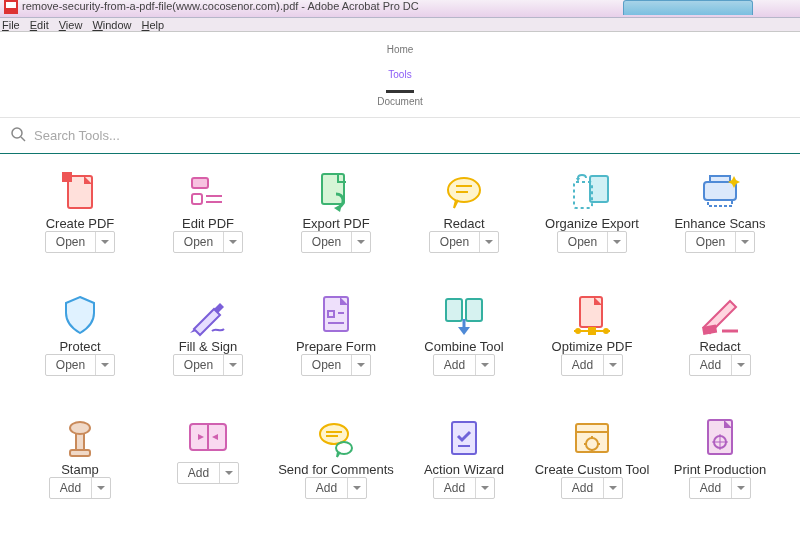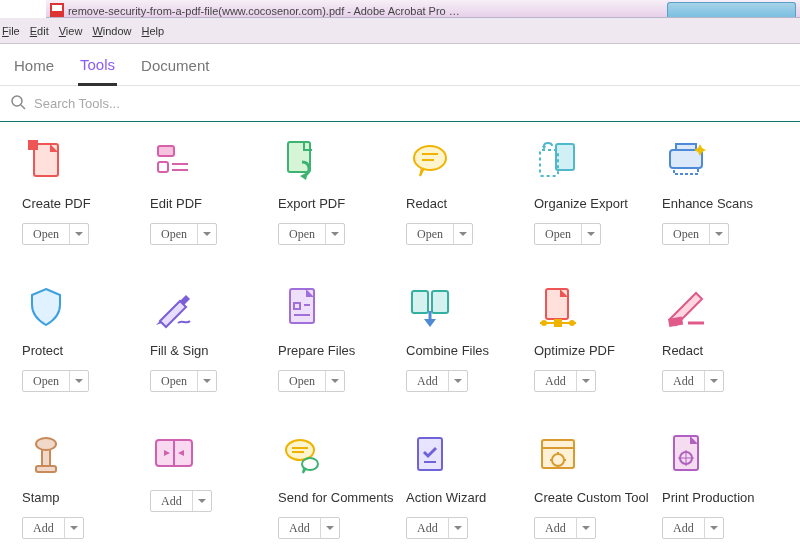--- a/index.html
+++ b/index.html
@@ -11,26 +11,25 @@
     background: #fff;
     color: #333;
     overflow: hidden;
   }
   
   .titlebar {
     height: 18px;
     background: linear-gradient(to bottom, #f6eff7 0%, #e8d0ea 100%);
     border-bottom: 1px solid #b6b6c9;
     display: flex;
-    align-items: flex-end;
+    align-items: flex-start;
     font-size: 11px;
     color: #444;
     padding: 0 4px;
     gap: 4px;
-    margin-left: 46px;
   }
   .titlebar .app-icon {
     width: 14px; height: 14px;
     background: #d33;
     position: relative;
     display: inline-block;
   }
   .titlebar .app-icon::after {
     content: ""; position: absolute; top: 2px; left: 2px;
     width: 10px; height: 6px; background: #fff;
@@ -39,41 +38,41 @@
   .titlebar .tab-stub {
     margin-left: 200px;
     height: 15px; width: 130px;
     background: linear-gradient(to bottom,#a7d3e8,#7bbfe0);
     border: 1px solid #5a9fc7;
     border-bottom: none;
     border-radius: 3px 3px 0 0;
   }
   
   .menubar {
-    height: 26px;
+    height: 14px;
     background: #efe8f0;
     border-bottom: 1px solid #c8c8c8;
     display: flex;
     align-items: center;
     font-size: 11px;
     padding: 0 2px;
     gap: 10px;
     color: #333;
   }
   .menu-item { text-decoration: underline; text-decoration-color: transparent; cursor: default; }
   .menu-item::first-letter { text-decoration: underline; }
   
   .viewtabs {
     display: flex;
     align-items: center;
     padding: 8px 12px 0 12px;
-    gap: 22px;
-    font-size: 15px;
+    font-size: 10px;
     color: #777;
     border-bottom: 1px solid #e3e3e3;
+    flex-direction: column;
   }
   .viewtab {
     padding: 4px 2px 10px 2px;
     cursor: pointer;
   }
   .viewtab.active {
     color: #8b5cf6;
     border-bottom: 3px solid #333;
     margin-bottom: -1px;
   }
@@ -102,22 +101,22 @@
   }
   .toolgrid {
     display: grid;
     grid-template-columns: repeat(6, 1fr);
     column-gap: 12px;
     row-gap: 38px;
   }
   .tool {
     display: flex;
     flex-direction: column;
-    align-items: flex-start;
-    gap: 12px;
+    align-items: center;
+    gap: 0;
   }
   .tool-icon {
     width: 48px; height: 48px;
     display: flex; align-items: center; justify-content: center;
   }
   .tool-label {
     font-size: 13px;
     color: #333;
     text-align: center;
     white-space: nowrap;
@@ -130,21 +129,20 @@
     background: #fff;
     height: 22px;
     cursor: pointer;
     font-size: 12px;
     color: #555;
   }
   .tool-btn .btn-text {
     padding: 0 10px;
     border-right: 1px solid #d8d8d8;
     line-height: 20px;
-    font-family: Liberation Serif, serif;
   }
   .tool-btn .btn-caret {
     width: 18px;
     display: flex; align-items:center; justify-content:center;
   }
   .caret-down {
     width: 0; height: 0;
     border-left: 4px solid transparent;
     border-right: 4px solid transparent;
     border-top: 4px solid #888;
@@ -324,38 +322,38 @@
       <div class="tool">
         <div class="tool-icon">
           <svg width="48" height="48" viewBox="0 0 48 48">
             <rect x="12" y="6" width="24" height="34" rx="2" fill="#eee0fb" stroke="#a06fd9" stroke-width="2"></rect>
             <path d="M28 6v8h8" fill="#a06fd9"></path>
             <rect x="16" y="20" width="6" height="6" fill="none" stroke="#a06fd9" stroke-width="2"></rect>
             <line x1="26" y1="22" x2="32" y2="22" stroke="#a06fd9" stroke-width="2"></line>
             <line x1="16" y1="32" x2="32" y2="32" stroke="#a06fd9" stroke-width="2"></line>
           </svg>
         </div>
-        <div class="tool-label">Prepare Files</div>
+        <div class="tool-label">Prepare Form</div>
         <div class="tool-btn">
           <span class="btn-text">Open</span>
           <span class="btn-caret">
             <span class="caret-down"></span>
           </span>
         </div>
       </div>
       <div class="tool">
         <div class="tool-icon">
           <svg width="48" height="48" viewBox="0 0 48 48">
             <rect x="6" y="8" width="16" height="22" rx="2" fill="#d6f2f0" stroke="#34b0a0" stroke-width="2"></rect>
             <rect x="26" y="8" width="16" height="22" rx="2" fill="#d6f2f0" stroke="#34b0a0" stroke-width="2"></rect>
             <line x1="24" y1="28" x2="24" y2="40" stroke="#4f8ad6" stroke-width="3"></line>
             <polygon points="18,36 24,44 30,36" fill="#4f8ad6"></polygon>
           </svg>
         </div>
-        <div class="tool-label">Combine Files</div>
+        <div class="tool-label">Combine Tool</div>
         <div class="tool-btn">
           <span class="btn-text">Add</span>
           <span class="btn-caret">
             <span class="caret-down"></span>
           </span>
         </div>
       </div>
       <div class="tool">
         <div class="tool-icon">
           <svg width="48" height="48" viewBox="0 0 48 48">

